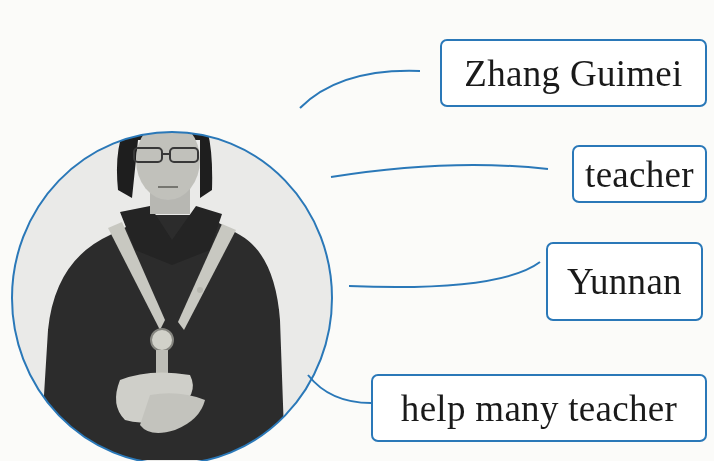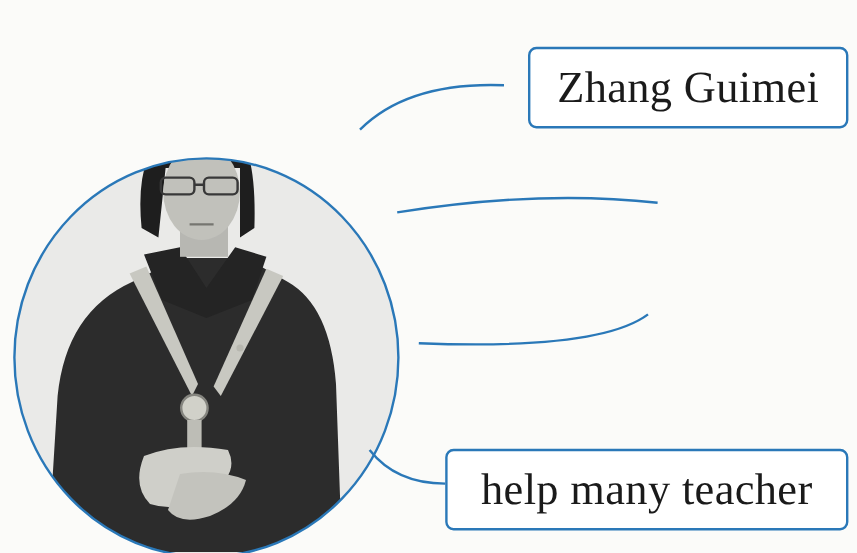--- a/index.html
+++ b/index.html
@@ -81,19 +81,25 @@
     <path d="M300 108 Q340 68 420 71" fill="none" stroke="#2a78b8" stroke-width="2"></path>
     <path d="M331 177 Q450 158 548 169" fill="none" stroke="#2a78b8" stroke-width="2"></path>
     <path d="M349 286 Q500 292 540 262" fill="none" stroke="#2a78b8" stroke-width="2"></path>
     <path d="M308 375 Q330 403 371 403" fill="none" stroke="#2a78b8" stroke-width="2"></path>
   </svg>
 
   <div class="box" style="left:440px; top:39px; width:267px; height:68px;">
     <span>Zhang Guimei</span>
   </div>
 
+  <div class="box" style="left:572px; top:145px; width:135px; height:58px;">
+    <span>teacher</span>
+  </div>
 
+  <div class="box" style="left:546px; top:242px; width:157px; height:79px;">
+    <span>Yunnan</span>
+  </div>
 
   <div class="box" style="left:371px; top:374px; width:336px; height:68px;">
     <span>help many teacher</span>
   </div>
 
 </div>
 
 </body></html>

